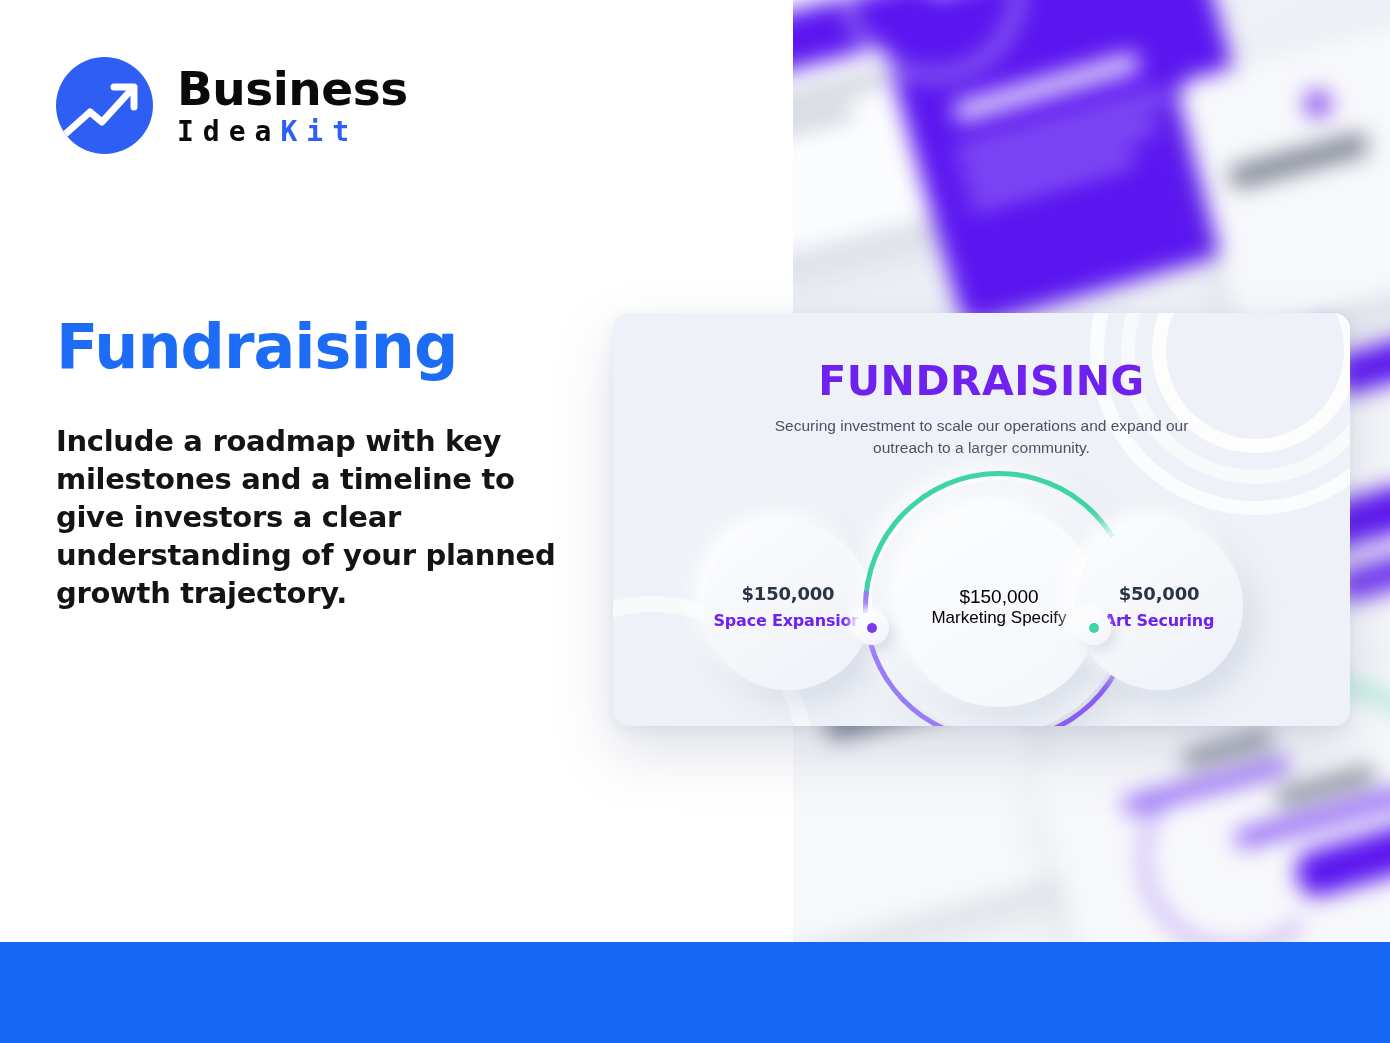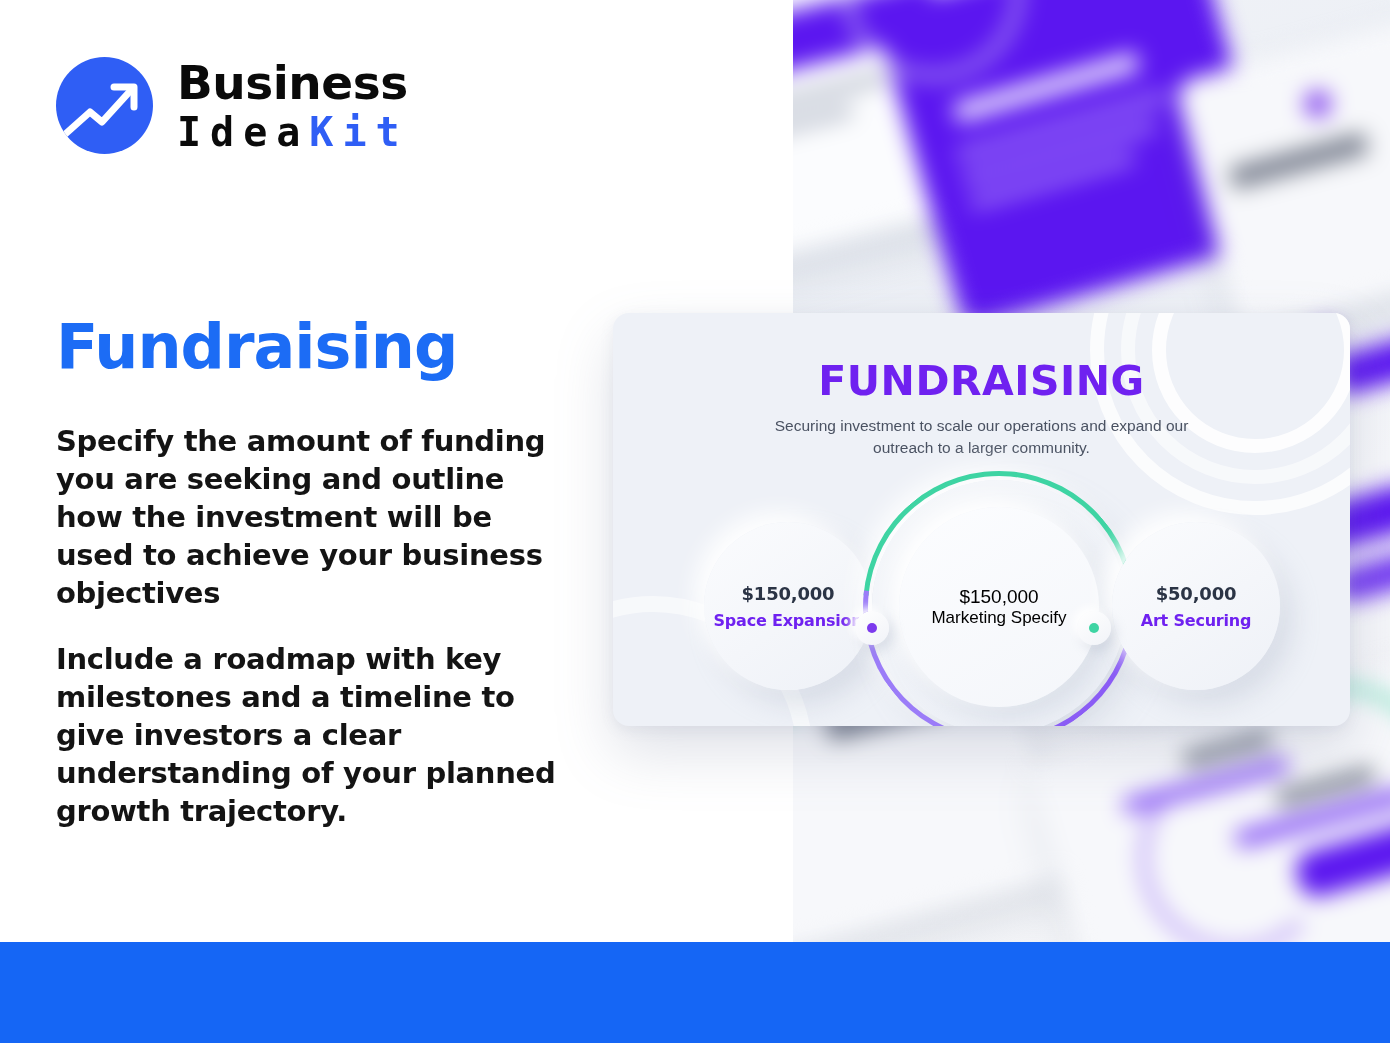--- a/index.html
+++ b/index.html
@@ -70,21 +70,21 @@
     position:relative; flex:none;
   }
   .logo-mark svg { position:absolute; left:0; top:0; }
   .logo-text { display:flex; flex-direction:column; line-height:1; }
   .logo-top {
     font-size:47px; font-weight:bold; color:#0a0a0a;
     letter-spacing:-0.5px; position:relative;
     font-family:"DejaVu Sans", sans-serif;
   }
   .logo-bottom {
-    font-size:40px; font-weight:bold; color:#0a0a0a;
+    font-size:28px; font-weight:bold; color:#0a0a0a;
     letter-spacing:9px; margin-top:6px;
     font-family:"DejaVu Sans Mono", monospace;
   }
   .logo-bottom .kit { color:#2F5EF5; }
 
   .headline {
     margin-top:160px;
     font-size:62px; font-weight:bold; color:#1C6CF5;
     letter-spacing:-1px; line-height:1.05;
     font-family:"DejaVu Sans", sans-serif;
@@ -165,21 +165,21 @@
   }
 
   .circ.side {
     width:168px; height:168px; top:24px;
     background:linear-gradient(145deg,#fbfcfe 0%,#f4f6fa 55%,#eef1f7 100%);
     box-shadow:
       -10px -10px 22px rgba(255,255,255,.95),
       12px 14px 28px rgba(163,172,192,.30);
   }
   .circ.left  { left:91px; }
-  .circ.right { left:499px; }
+  .circ.right { left:462px; }
 
   .center-wrap {
     position:absolute; left:259px; top:-18px;
     width:254px; height:254px;
   }
   .center-outer {
     position:absolute; inset:0; border-radius:50%;
     background:linear-gradient(150deg,#f6f8fb 0%,#eef1f7 70%);
     box-shadow:
       -12px -12px 26px rgba(255,255,255,.95),
@@ -304,21 +304,20 @@
       <div class="logo-text">
         <div class="logo-top">Business</div>
         <div class="logo-bottom">
           <span>Idea</span><span class="kit">Kit</span>
         </div>
       </div>
     </div>
 
     <h1 class="headline">Fundraising</h1>
 
-    <p class="para">Specify the amount of funding you are seeking and outline how the investment will be used to achieve your business objectives</p>
     <p class="para">Include a roadmap with key milestones and a timeline to give investors a clear understanding of your planned growth trajectory.</p>
 
   </div>
 
   <div class="slide-card">
 
     <div class="deco-rings">
       <i class="r1"></i>
         <i class="r2"></i>
         <i class="r3"></i>

